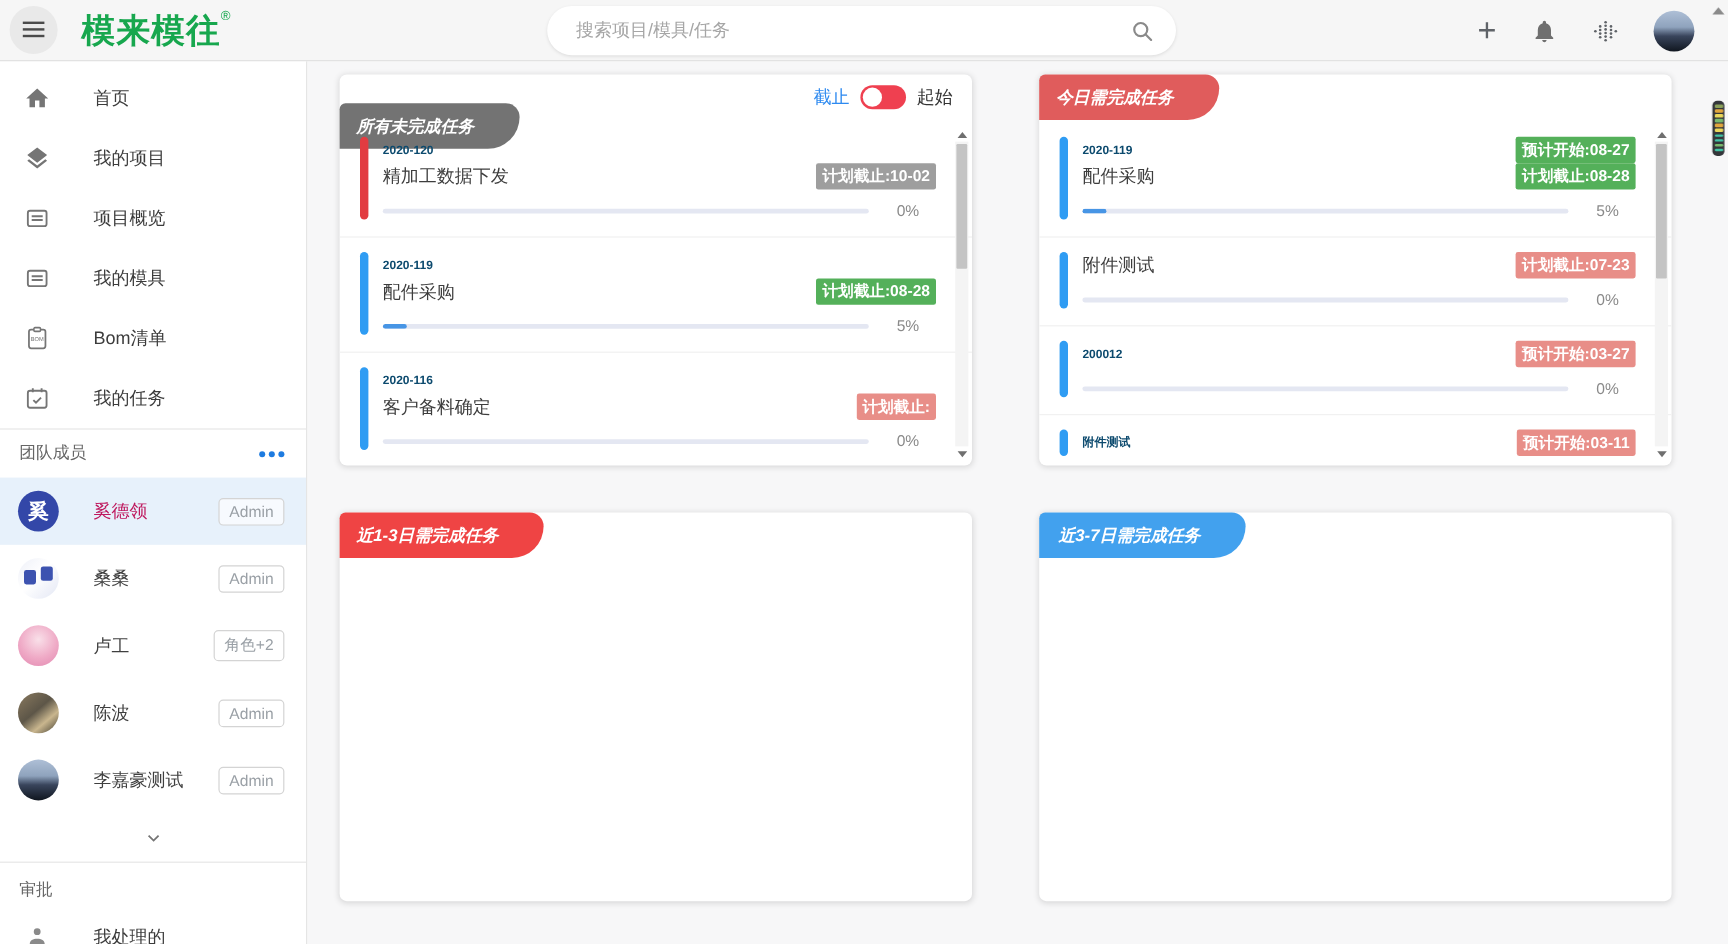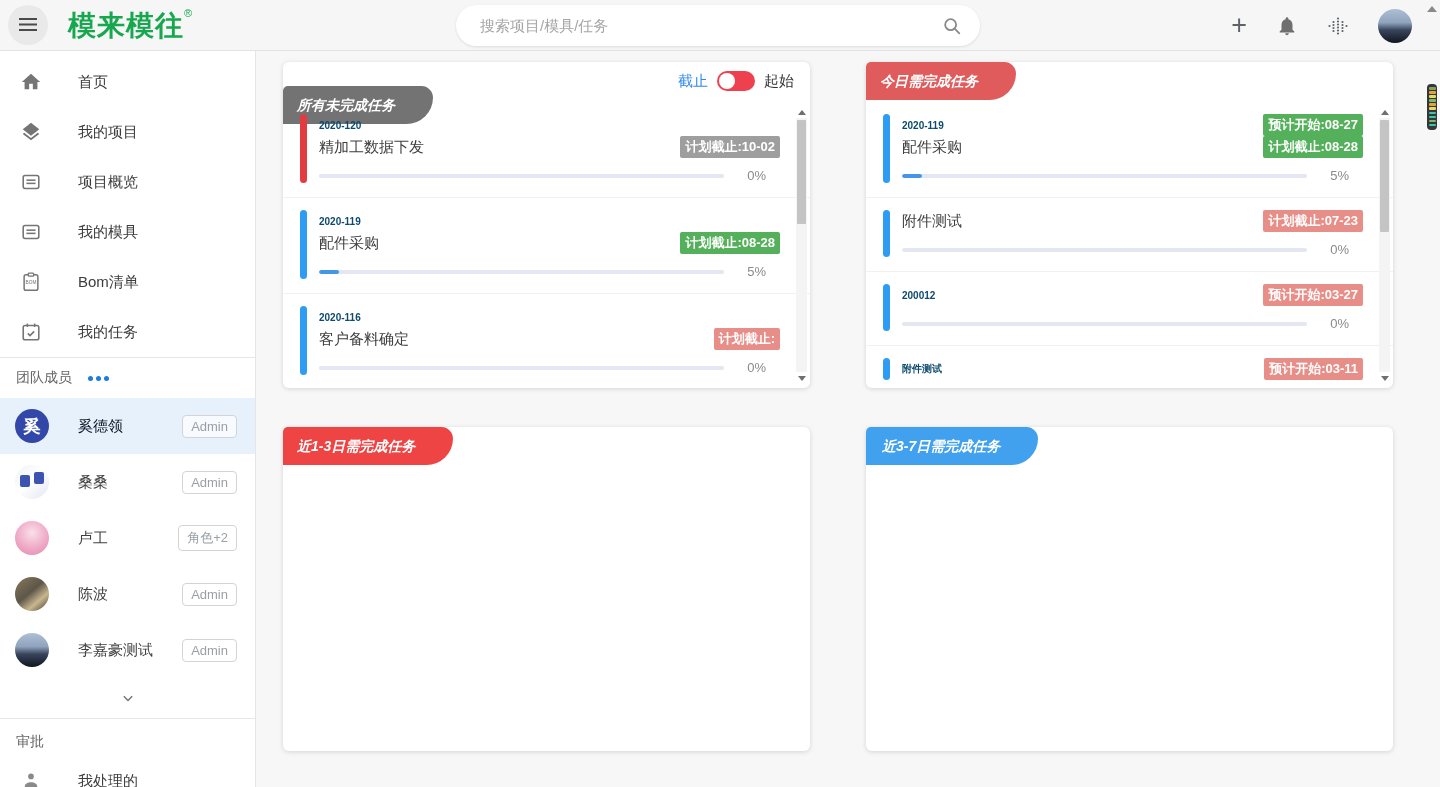--- a/index.html
+++ b/index.html
@@ -20,29 +20,29 @@
   .icon-btn { background:none; border:none; cursor:pointer; display:flex; }
   .avatar-top { width:34px; height:34px; border-radius:50%; background:linear-gradient(#aebfd6 0%,#8fa3bd 40%,#39455c 62%,#10161f 100%); cursor:pointer; }
 
   
   .sidebar { position:fixed; left:0; top:51px; width:256px; height:736px; background:#fff; border-right:1px solid #e5e5e5; z-index:20; }
   .nav { padding-top:6px; }
   .nav-item { height:50px; display:flex; align-items:center; cursor:pointer; }
   .nav-item .nicon { width:28px; margin-left:17px; display:flex; justify-content:center; }
   .nav-item .nlabel { margin-left:33px; font-size:15px; color:#3c3c3c; }
   .sb-divider { border-top:1px solid #e6e6e6; }
-  .team-header { height:40px; display:flex; align-items:center; padding:0 18px 0 16px;gap:16px; }
+  .team-header { height:40px; display:flex; align-items:center; justify-content:space-between; padding:0 18px 0 16px;gap:16px; }
   .team-header .tlabel { font-size:14px; color:#666; }
   .dots3 { display:flex; gap:3px; cursor:pointer; padding:4px 0; }
   .dots3 i { width:5px; height:5px; border-radius:50%; background:#1e7be0; }
   .member { height:56px; display:flex; align-items:center; position:relative; cursor:pointer; }
   .member.selected { background:#e7f1fb; }
   .member .mavatar { width:34px; height:34px; border-radius:50%; margin-left:15px; display:flex; align-items:center; justify-content:center; font-weight:700; color:#fff; font-size:17px; overflow:hidden; flex:none; }
   .member .mname { margin-left:29px; font-size:15px; color:#3f3f3f; }
-  .member.selected .mname { color:#0f172a; }
+  .member.selected .mname { color:#be185d; }
   .member .mbadge { position:absolute; right:18px; border:1px solid #d4d4d4; border-radius:4px; color:#9aa0a6; font-size:13px; padding:3px 8px; background:rgba(255,255,255,.65); }
   .av-blue { background:#3347a8; }
   .av-stamp { background:linear-gradient(135deg,#eef0f8 0%,#ffffff 45%,#e3e7f4 100%); position:relative; }
   .av-stamp i { position:absolute; width:10px; height:12px; background:#3d53b0; border-radius:2px; }
   .av-stamp i:first-child { left:5px; top:10px; }
   .av-stamp i:last-child { right:5px; top:7px; }
   .av-pink { background:radial-gradient(circle at 50% 35%,#f9e0e9 0%,#efaac6 55%,#e287b0 100%); }
   .av-tan  { background:linear-gradient(140deg,#8a7a5f 0%,#5d5648 45%,#c9b68e 70%,#3e3a2e 100%); }
   .av-dark { background:linear-gradient(#aebfd6 0%,#8fa3bd 40%,#39455c 62%,#10161f 100%); }
   .expand-row { height:40px; display:flex; align-items:center; justify-content:center; cursor:pointer; }

